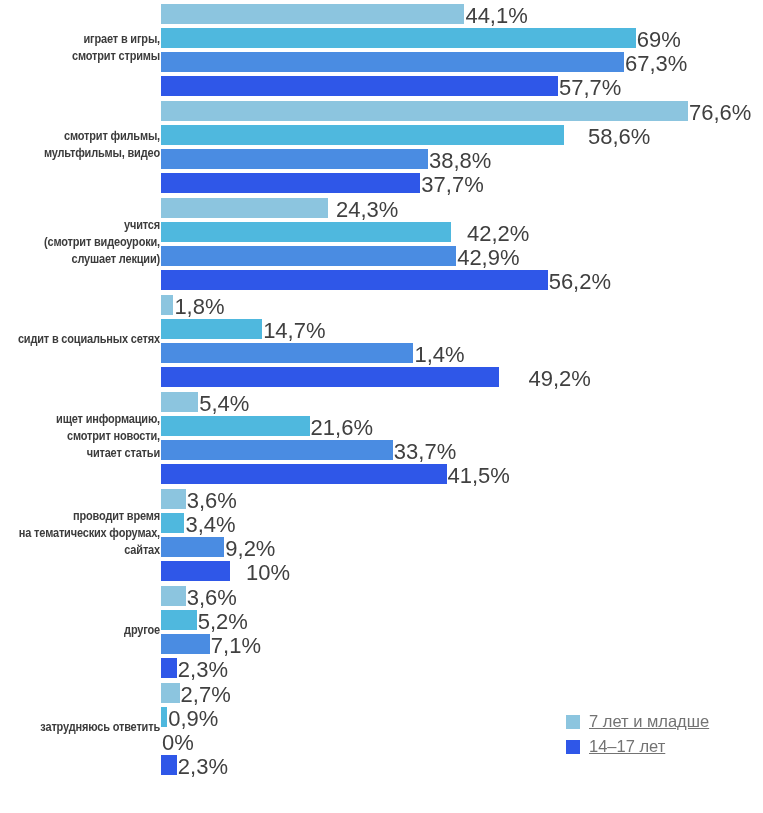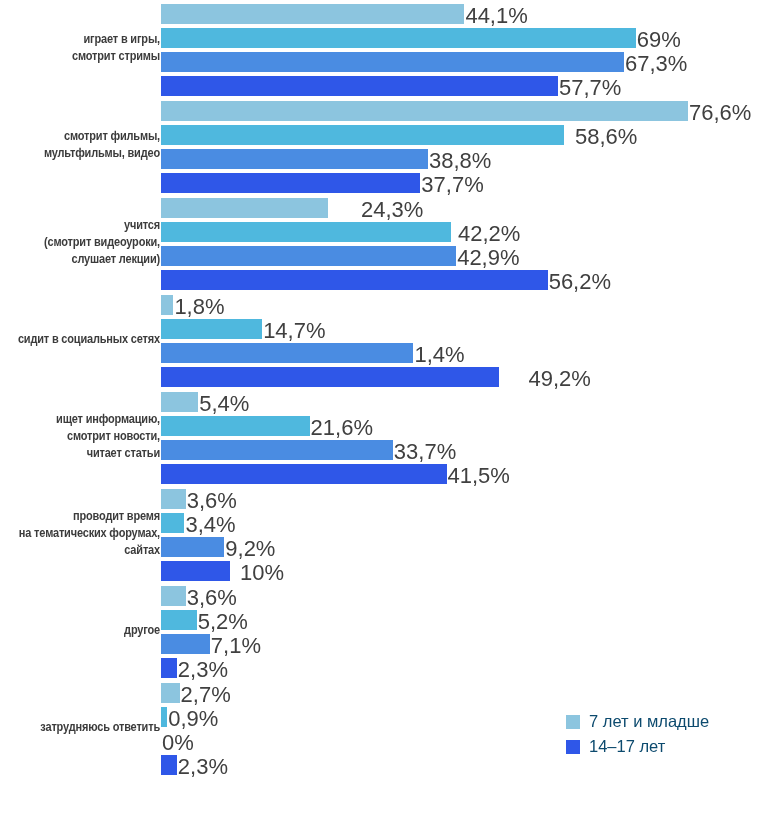--- a/index.html
+++ b/index.html
@@ -91,23 +91,24 @@
     height: 25px;
   }
   .legend-swatch {
     width: 14px;
     height: 14px;
     margin-right: 9px;
     flex: 0 0 auto;
   }
   .legend-label {
     font-size: 16.5px;
-    color: #0c4a6e;
+    color: #737373;
     white-space: nowrap;
     font-family: "Liberation Sans", sans-serif;
+    text-decoration: underline;
   }
 </style>
 </head>
 <body>
 
 <div id="chart-root">
   <div class="groups" id="groups">
       <div class="group">
         <div class="cat-label" style="top: 31px;">
           <div>играет в игры,</div>
@@ -137,46 +138,46 @@
           <div>смотрит фильмы,</div>
           <div>мультфильмы, видео</div>
         </div>
         <div class="bars">
           <div class="bar-row">
             <div class="bar" style="width: 527px; background: rgb(140, 197, 223);"></div>
             <span class="bar-value" style="left: 528px;">76,6%</span>
           </div>
           <div class="bar-row">
             <div class="bar" style="width: 403.162px; background: rgb(79, 184, 222);"></div>
-            <span class="bar-value" style="left: 397px; padding-left: 17px;">58,6%</span>
+            <span class="bar-value" style="left: 410px; padding-left: 17px;">58,6%</span>
           </div>
           <div class="bar-row">
             <div class="bar" style="width: 266.94px; background: rgb(74, 140, 226);"></div>
             <span class="bar-value" style="left: 267.94px;">38,8%</span>
           </div>
           <div class="bar-row">
             <div class="bar" style="width: 259.372px; background: rgb(47, 87, 232);"></div>
             <span class="bar-value" style="left: 260.372px;">37,7%</span>
           </div>
         </div>
       </div>
       <div class="group">
         <div class="cat-label" style="top: 22.5px;">
           <div>учится</div>
           <div>(смотрит видеоуроки,</div>
           <div>слушает лекции)</div>
         </div>
         <div class="bars">
           <div class="bar-row">
             <div class="bar" style="width: 167.181px; background: rgb(140, 197, 223);"></div>
-            <span class="bar-value" style="left: 182px; padding-left: 18px;">24,3%</span>
+            <span class="bar-value" style="left: 157px; padding-left: 18px;">24,3%</span>
           </div>
           <div class="bar-row">
             <div class="bar" style="width: 290.332px; background: rgb(79, 184, 222);"></div>
-            <span class="bar-value" style="left: 297px;">42,2%</span>
+            <span class="bar-value" style="left: 306px;">42,2%</span>
           </div>
           <div class="bar-row">
             <div class="bar" style="width: 295.148px; background: rgb(74, 140, 226);"></div>
             <span class="bar-value" style="left: 296.148px;">42,9%</span>
           </div>
           <div class="bar-row">
             <div class="bar" style="width: 386.65px; background: rgb(47, 87, 232);"></div>
             <span class="bar-value" style="left: 387.65px;">56,2%</span>
           </div>
         </div>
@@ -243,21 +244,21 @@
           <div class="bar-row">
             <div class="bar" style="width: 23.3916px; background: rgb(79, 184, 222);"></div>
             <span class="bar-value" style="left: 24.3916px;">3,4%</span>
           </div>
           <div class="bar-row">
             <div class="bar" style="width: 63.295px; background: rgb(74, 140, 226);"></div>
             <span class="bar-value" style="left: 64.295px;">9,2%</span>
           </div>
           <div class="bar-row">
             <div class="bar" style="width: 68.799px; background: rgb(47, 87, 232);"></div>
-            <span class="bar-value" style="left: 79px;">10%</span>
+            <span class="bar-value" style="left: 85px;">10%</span>
           </div>
         </div>
       </div>
       <div class="group">
         <div class="cat-label" style="top: 39.5px;">
           <div>другое</div>
         </div>
         <div class="bars">
           <div class="bar-row">
             <div class="bar" style="width: 24.7676px; background: rgb(140, 197, 223);"></div>

